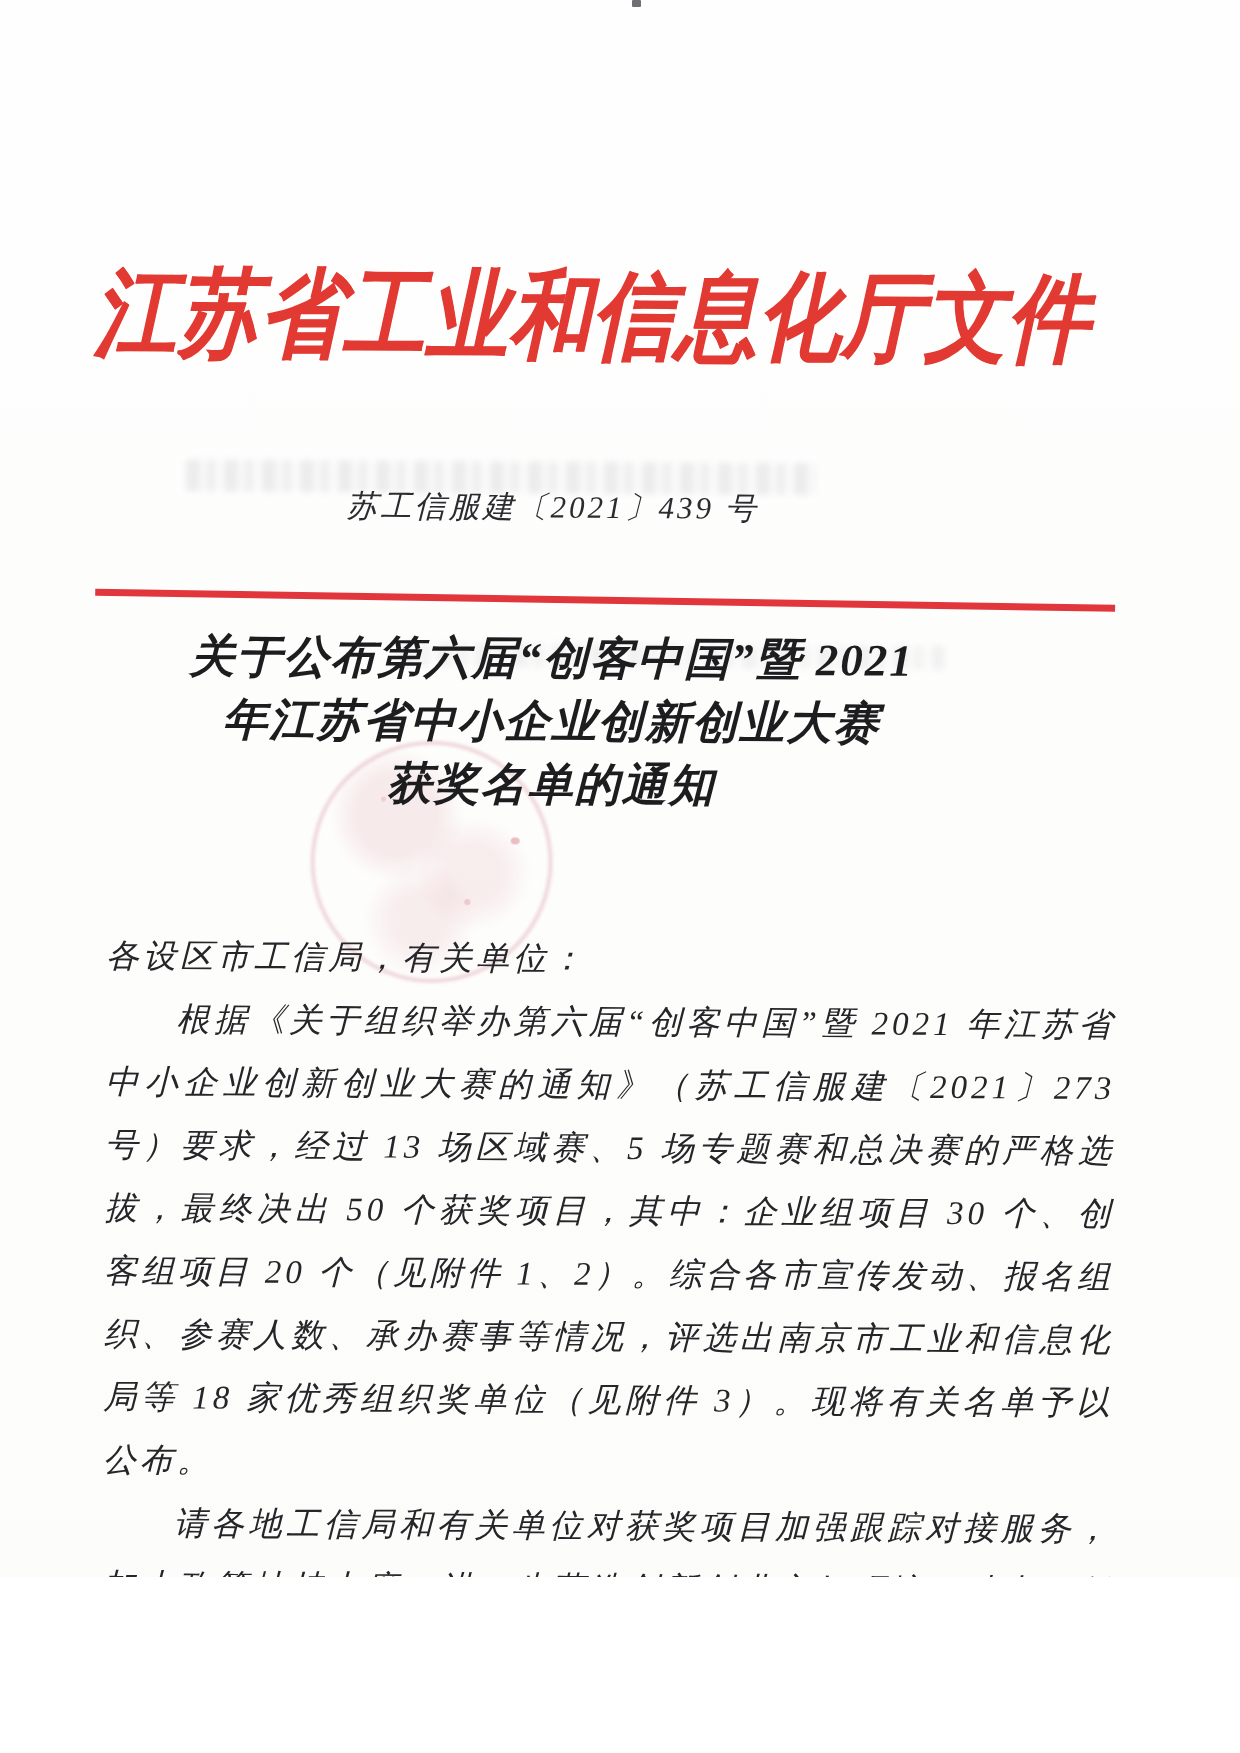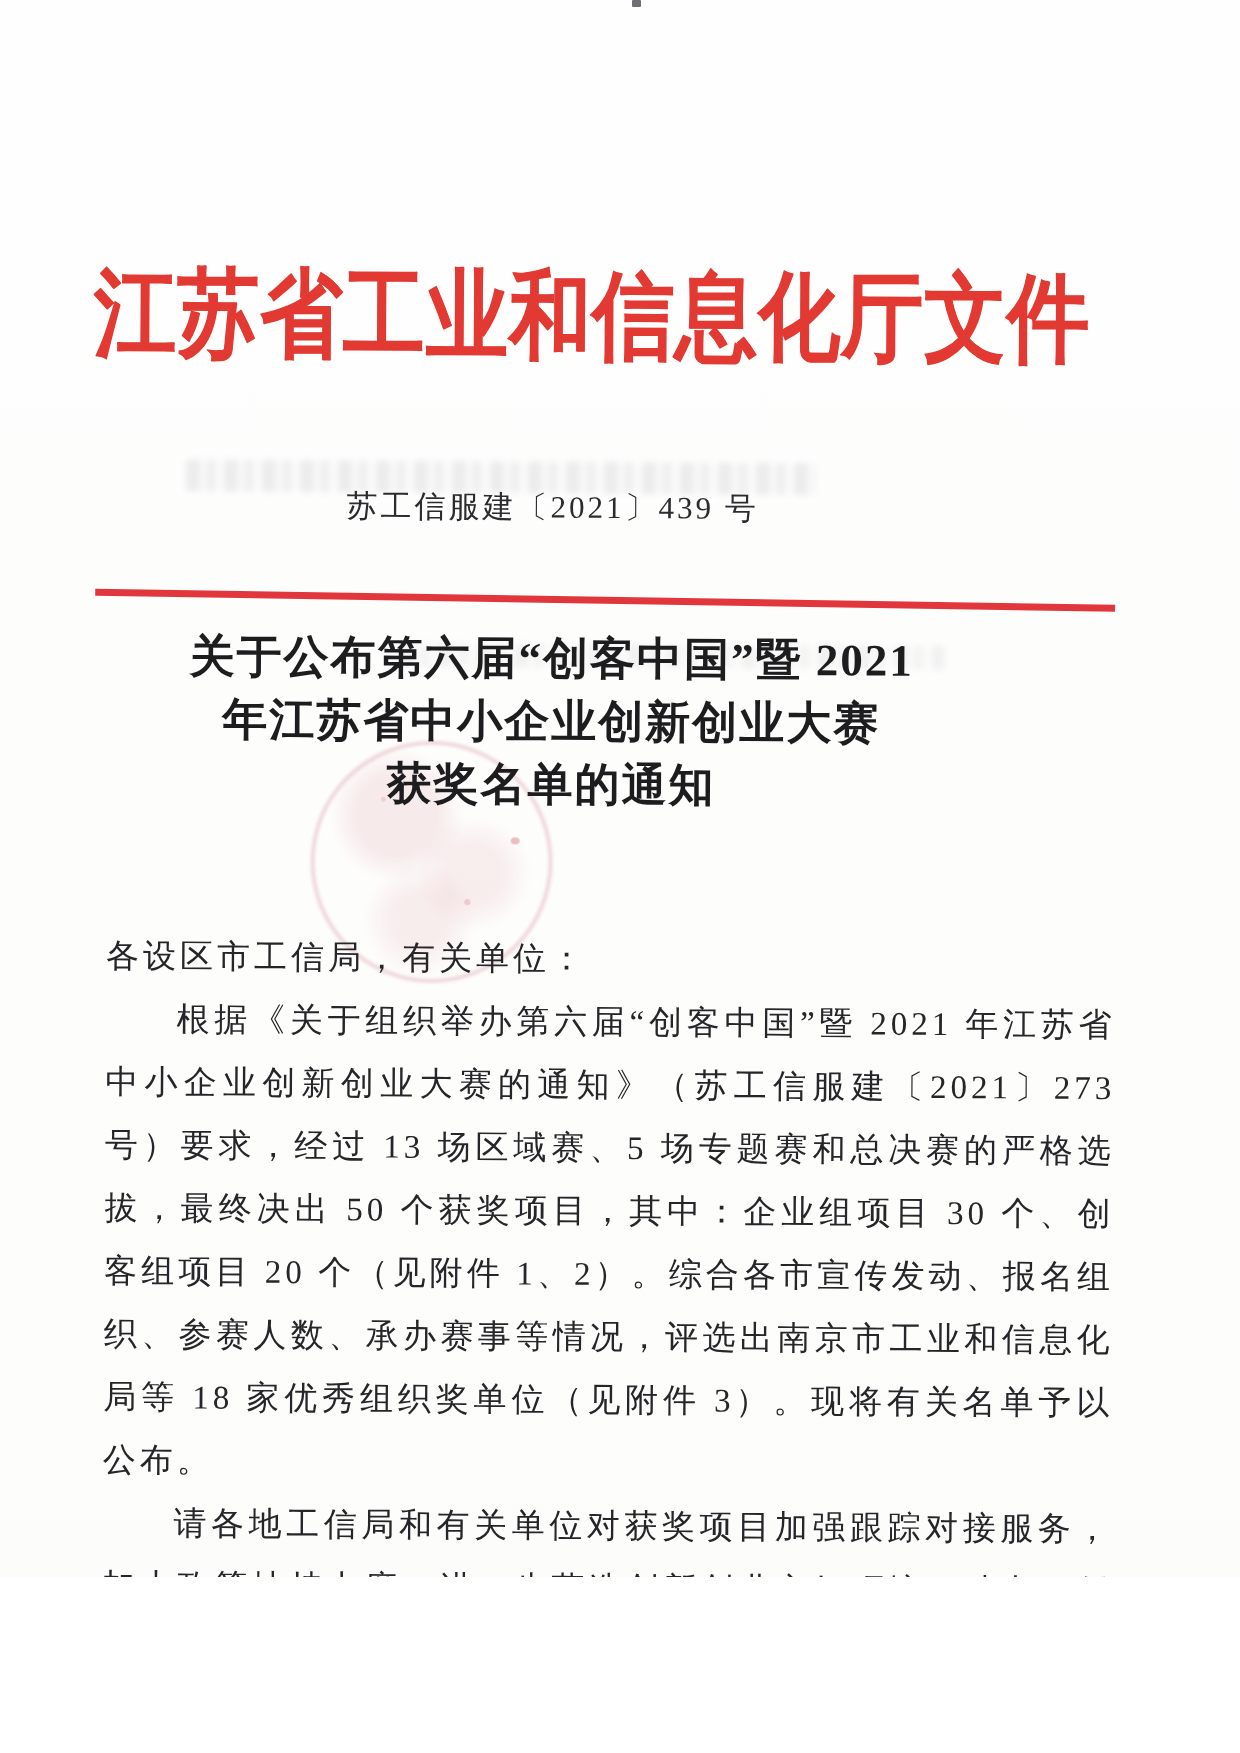--- a/index.html
+++ b/index.html
@@ -7,20 +7,21 @@
     padding: 0;
     background: #ffffff;
   }
   .page {
     position: relative;
     width: 1240px;
     height: 1577px;
     background: linear-gradient(180deg, #fefefe 0%, #fdfdfc 60%, #fcfcfb 100%);
     overflow: hidden;
     font-family: "Liberation Serif", "DejaVu Serif", serif;
+    font-style: italic;
   }
   .content {
     position: absolute;
     left: 0; top: 0; right: 0; bottom: 0;
     transform: rotate(0.35deg);
     transform-origin: 50% 40%;
   }
   
   .scan-dot {
     position: absolute;

